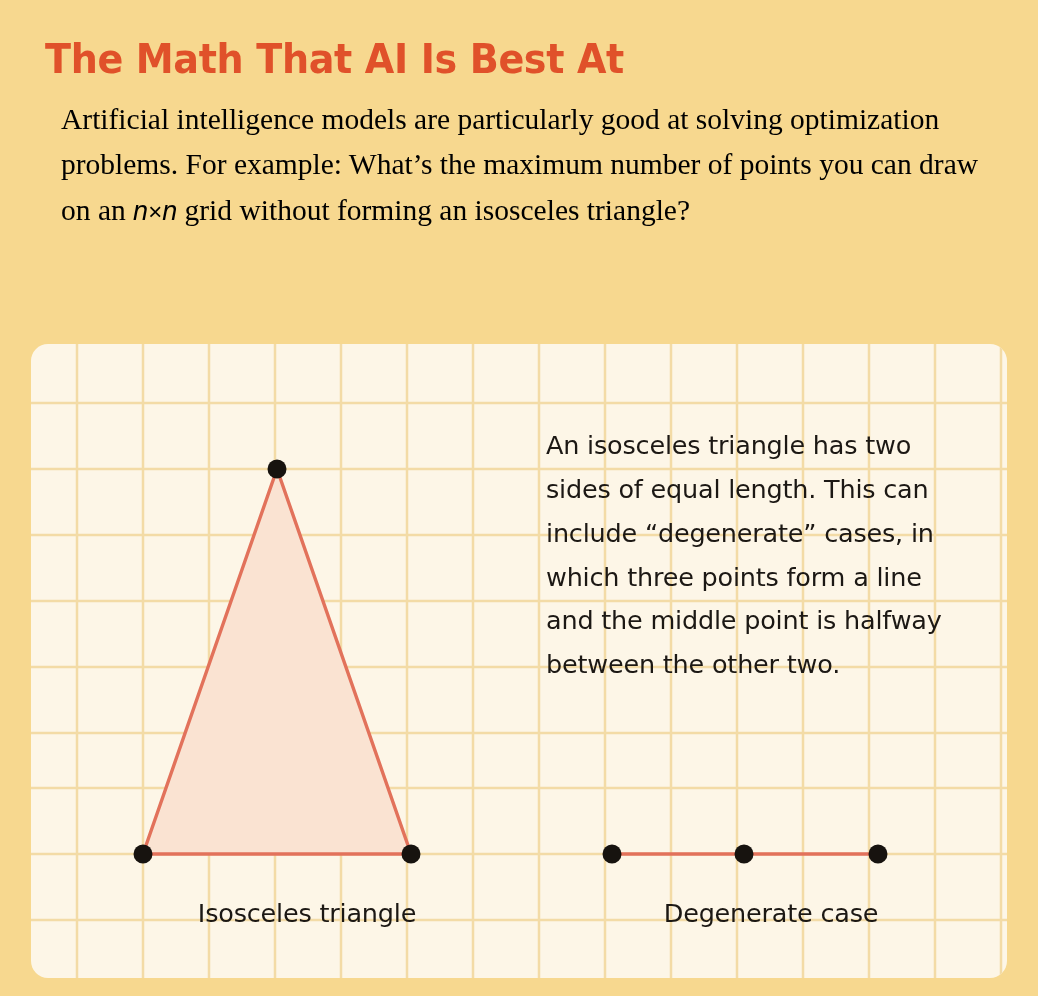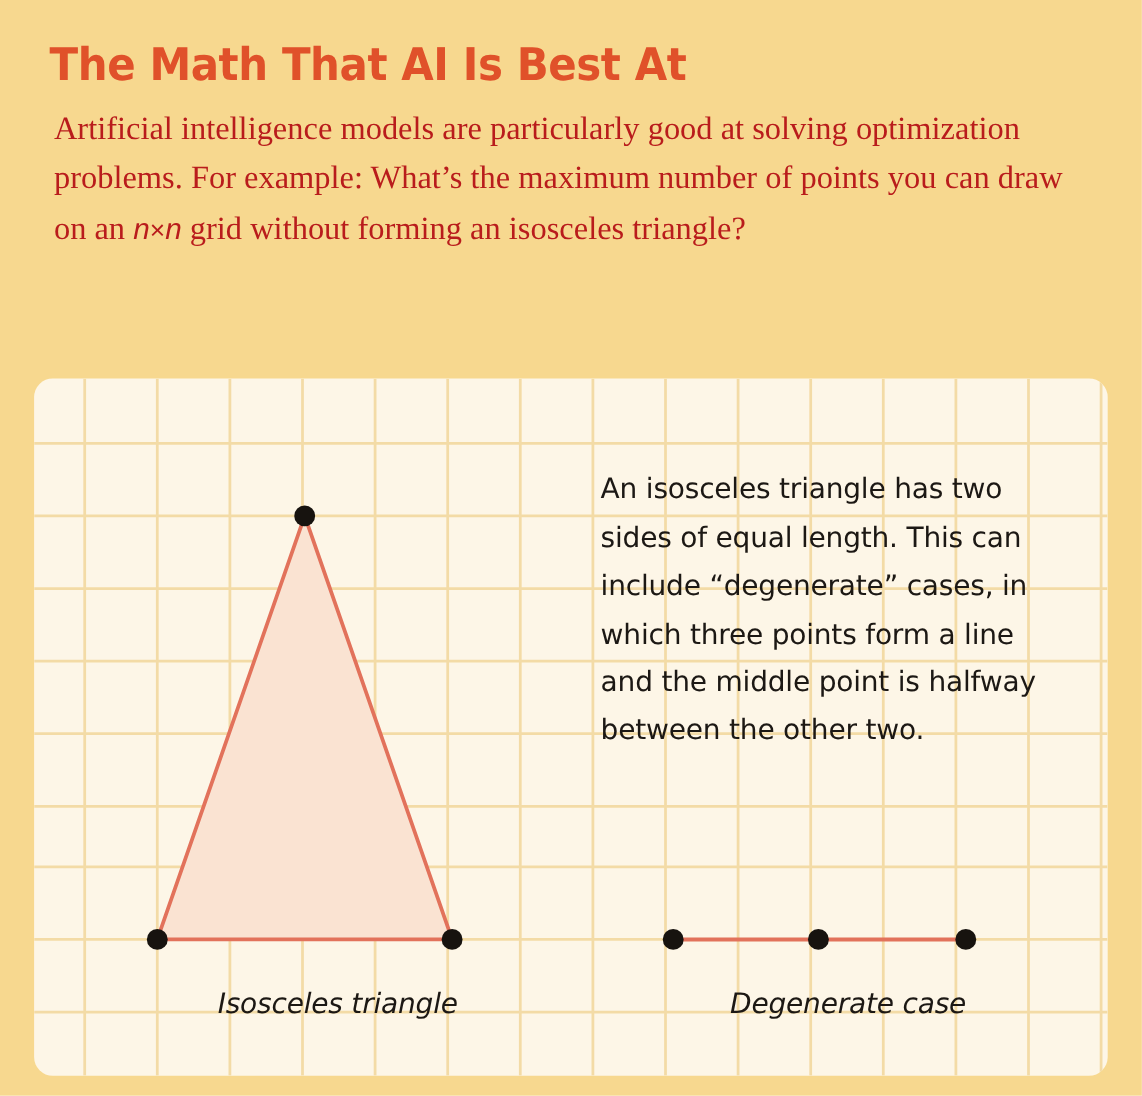--- a/index.html
+++ b/index.html
@@ -33,22 +33,22 @@
     margin: 0 0 14px 0;
     transform: scaleX(0.93);
     transform-origin: left center;
     white-space: nowrap;
   }
 
   #deck {
     font-family: "Liberation Serif", serif;
     font-size: 29.5px;
     line-height: 1.54;
-    color: #b91c1c;
-    margin: 4px;
+    color: #000000;
+    margin: 16px;
     max-width: 945px;
   }
 
   #deck .mathvar {
     font-family: "Liberation Sans", sans-serif;
     font-style: italic;
     font-size: 27px;
   }
   #deck .mathop {
     font-family: "Liberation Sans", sans-serif;
@@ -92,21 +92,20 @@
 
   
   .caption {
     position: absolute;
     font-family: "DejaVu Sans", sans-serif;
     font-size: 25.5px;
     color: #1c1814;
     letter-spacing: -0.2px;
     white-space: nowrap;
     text-align: center;
-    font-style: italic;
   }
   #caption-left  { left: 46px;  top: 554px; width: 460px; }
   #caption-right { left: 510px; top: 554px; width: 460px; }
 </style>
 </head>
 <body>
 
 <div id="header">
   <h1 id="title">The Math That AI Is Best At</h1>
   <p id="deck"><span>Artificial intelligence models are particularly good at solving optimization problems. For example: What’s the maximum number of points you can draw on an </span><span class="mathvar">n</span><span class="mathop">×</span><span class="mathvar">n</span><span> grid without forming an isosceles triangle?</span></p>

